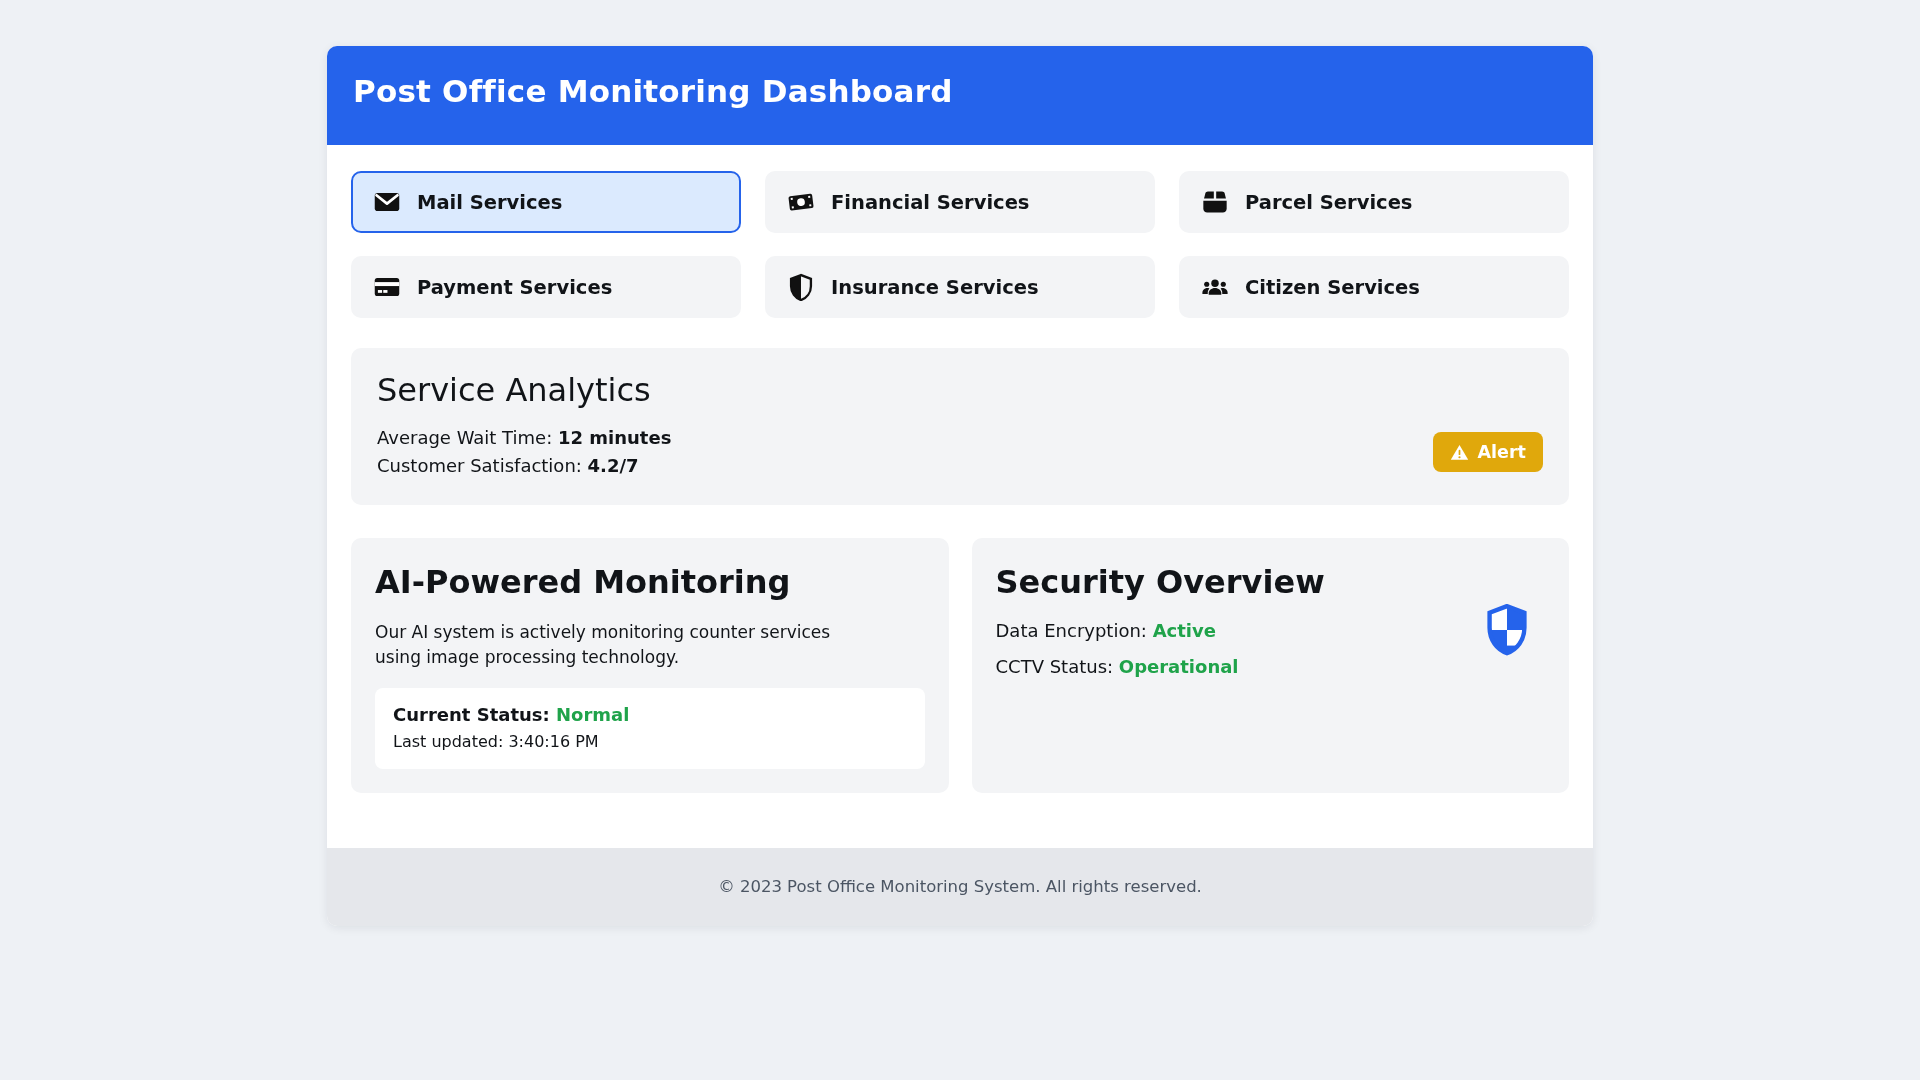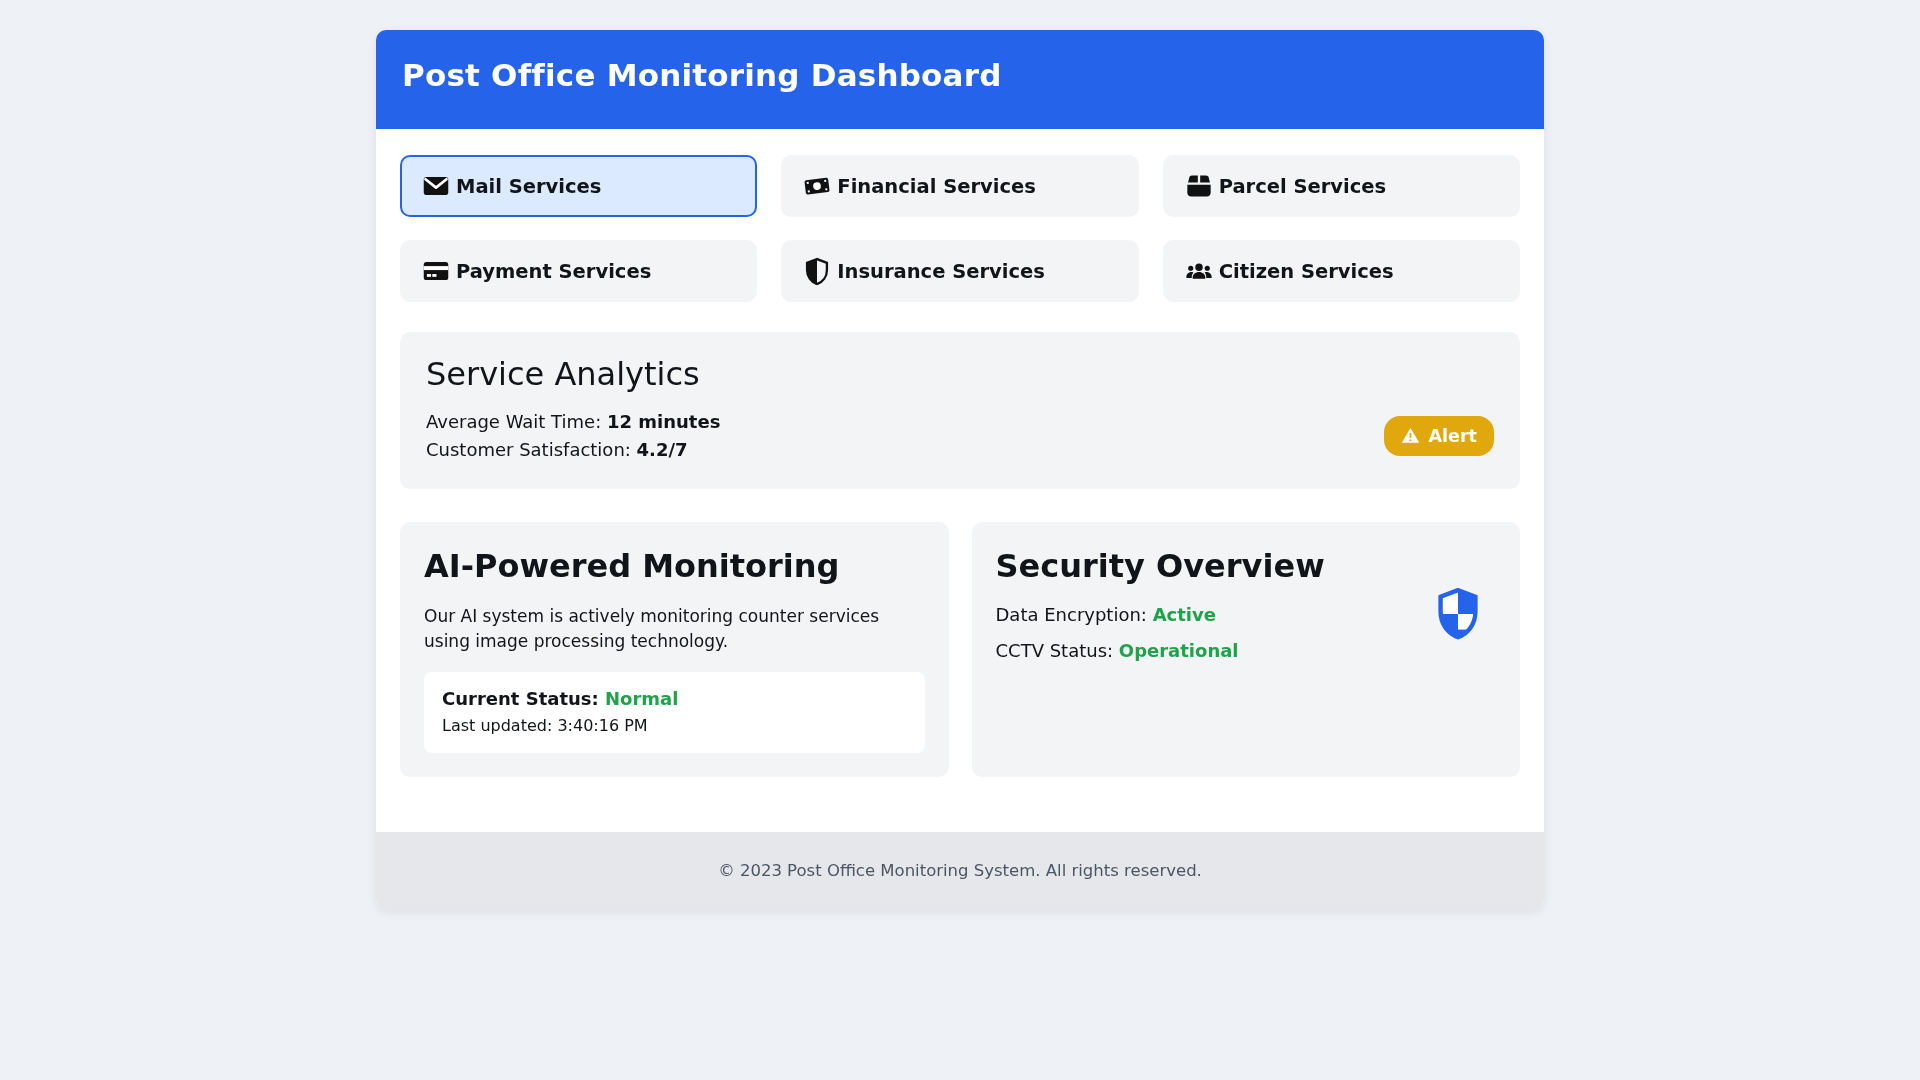--- a/index.html
+++ b/index.html
@@ -13,22 +13,22 @@
   }
   *{box-sizing:border-box;margin:0;padding:0;}
   html,body{width:1920px;height:1080px;}
   body{
     background:#eef1f5;
     font-family:"DejaVu Sans","Liberation Sans",sans-serif;
     color:var(--ink);
     overflow:hidden;
   }
   .container{
-    width:1168px;
-    margin:30px auto 0;
+    width:1266px;
+    margin:46px auto 0;
     background:#ffffff;
     border-radius:10px;
     overflow:hidden;
     box-shadow:0 2px 10px rgba(15,23,42,.08);
   }
   
   .hdr{
     background:var(--accent);
     padding:27px 26px 25px;
   }
@@ -46,21 +46,21 @@
   
   .content{padding:26px 24px 55px;}
   .services{
     display:grid;
     grid-template-columns:repeat(3,1fr);
     gap:23px 24px;
   }
   .svc-btn{
     display:flex;
     align-items:center;
-    gap:6px;
+    gap:16px;
     height:62px;
     padding:0 20px;
     background:var(--panel);
     border:2px solid transparent;
     border-radius:10px;
     font-family:inherit;
     font-size:19.5px;
     font-weight:700;
     color:var(--ink);
     cursor:pointer;
@@ -78,25 +78,25 @@
     background:var(--panel);
     border-radius:10px;
     padding:23px 26px 25px;
   }
   .analytics h2{font-size:32px;font-weight:400;margin-bottom:15px;}
   .analytics-row{display:flex;align-items:center;justify-content:space-between;}
   .analytics-row p{font-size:18px;line-height:1.56;}
   .analytics-row strong{font-weight:700;}
   .alert-btn{
     display:flex;
-    align-items:flex-start;
+    align-items:flex-end;
     gap:9px;
     background:var(--warning);
     border:none;
-    border-radius:16px;
+    border-radius:8px;
     color:#fff;
     font-family:inherit;
     font-size:17.5px;
     font-weight:700;
     padding:10px 17px;
     cursor:pointer;
     margin-right:0;
   }
   .alert-btn svg{width:19px;height:19px;}
   

